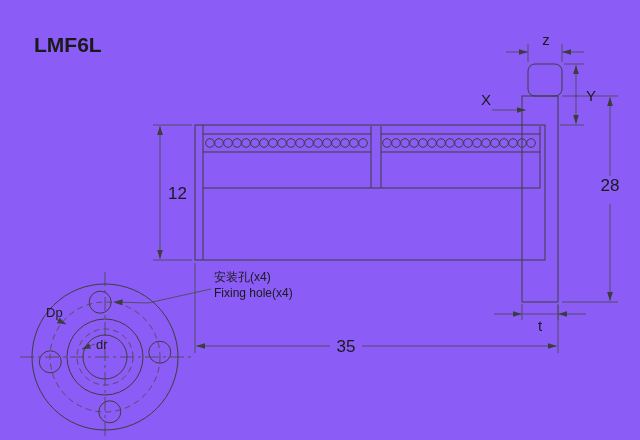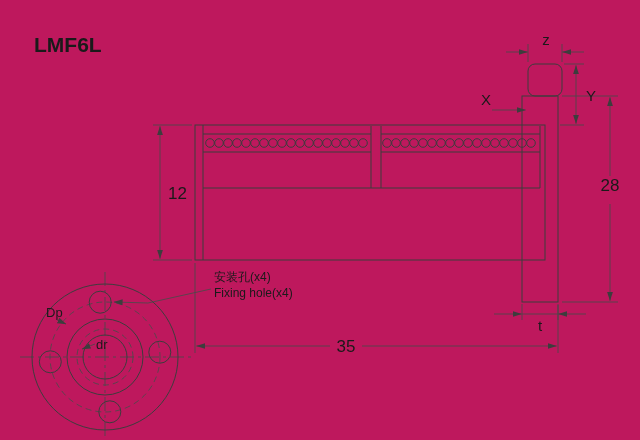--- a/index.html
+++ b/index.html
@@ -1,16 +1,16 @@
 <!DOCTYPE html>
 <html><head>
 <meta charset="utf-8">
 <style>
   html,body{margin:0;padding:0;background:#ffffff;}
-  .page{width:640px;height:440px;position:relative;background:#be185d;overflow:hidden;}
+  .page{width:640px;height:440px;position:relative;background:#8b5cf6;overflow:hidden;}
   svg{display:block;}
   .ln{stroke:#3d3d3d;stroke-width:1;fill:none;}
   .thin{stroke:#4a4a4a;stroke-width:0.85;fill:none;}
   .dash{stroke-dasharray:6 4;}
   .cl{stroke-dasharray:14 4 3 4;}
   text{font-family:"Liberation Sans", sans-serif;fill:#1a1a1a;}
   .t-title{font-size:21px;font-weight:600;}
   .t-dim{font-size:17px;}
   .t-mid{font-size:15px;}
   .t-lbl{font-size:13px;}

